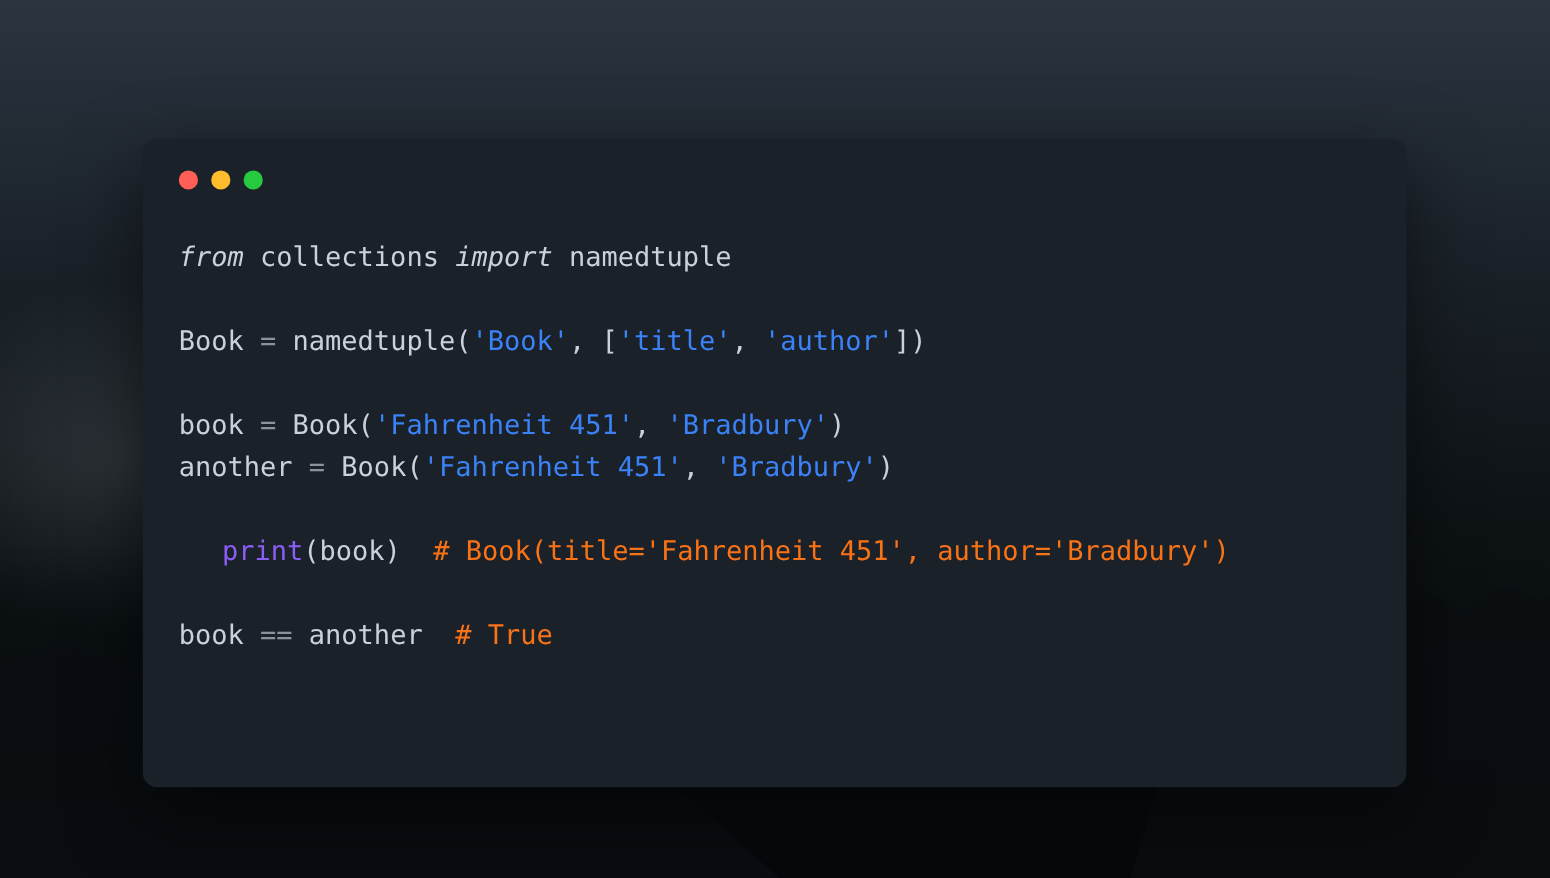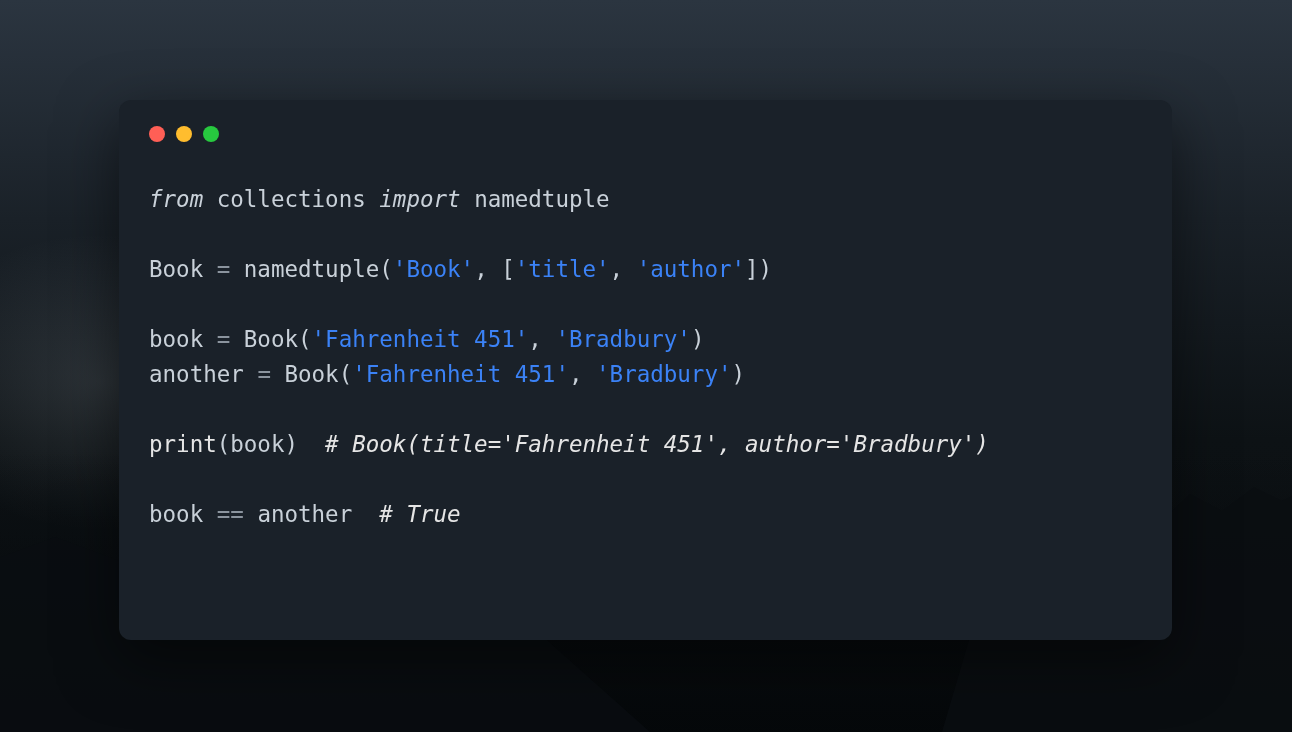--- a/index.html
+++ b/index.html
@@ -48,21 +48,21 @@
     .bg-glow {
       position: absolute;
       bottom: 200px;
       left: -100px;
       width: 400px;
       height: 300px;
       background: radial-gradient(ellipse, rgba(200,210,220,0.15) 0%, transparent 70%);
     }
     .editor-window {
       position: absolute;
-      top: 100px;
+      top: 116px;
       left: 119px;
       width: 1053px;
       height: 540px;
       background: #1a2129;
       border-radius: 12px;
       box-shadow: 0 20px 60px rgba(0,0,0,0.5);
       padding: 26px 30px;
     }
     .traffic-lights {
       display: flex;
@@ -86,25 +86,25 @@
     .code-line {
       display: block;
       min-height: 35px;
     }
     .tok-keyword { color: #c9d1d9; font-style: italic; }
     .tok-module { color: #c9d1d9; }
     .tok-name { color: #c9d1d9; }
     .tok-var { color: #c9d1d9; }
     .tok-op { color: #8b949e; }
     .tok-func { color: #c9d1d9; }
-    .tok-builtin { color: #e5e5e5; }
+    .tok-builtin { color: #8b5cf6; margin-left: 36px; }
     .tok-paren { color: #c9d1d9; }
     .tok-bracket { color: #c9d1d9; }
     .tok-string { color: #3b82f6; }
-    .tok-comment { color: #e5e5e5; font-style: italic; }
+    .tok-comment { color: #f97316; }
     .tok-plain { color: #c9d1d9; }
   </style>
 </head>
 <body>
 
 <div class="bg-glow"></div>
 <div class="bg-mountain"></div>
 
 <div class="editor-window">
   <div class="traffic-lights">

